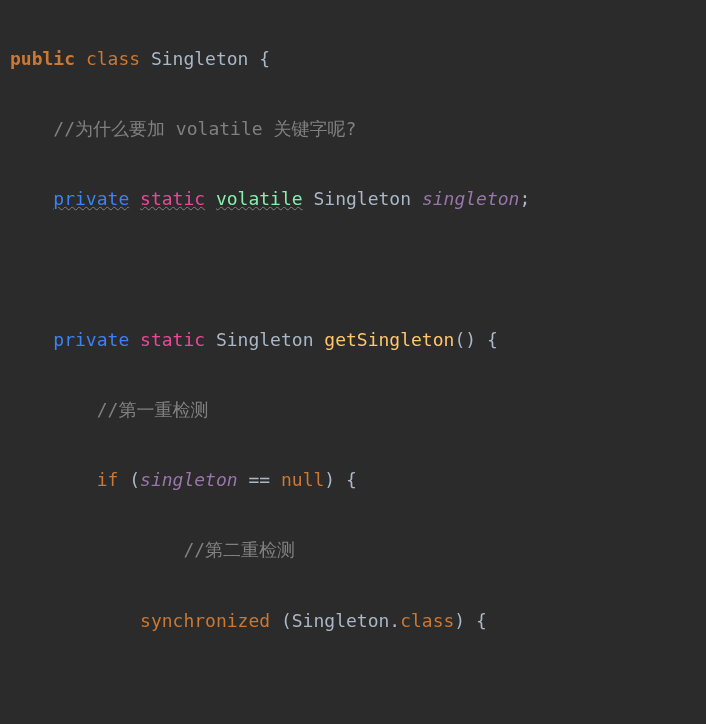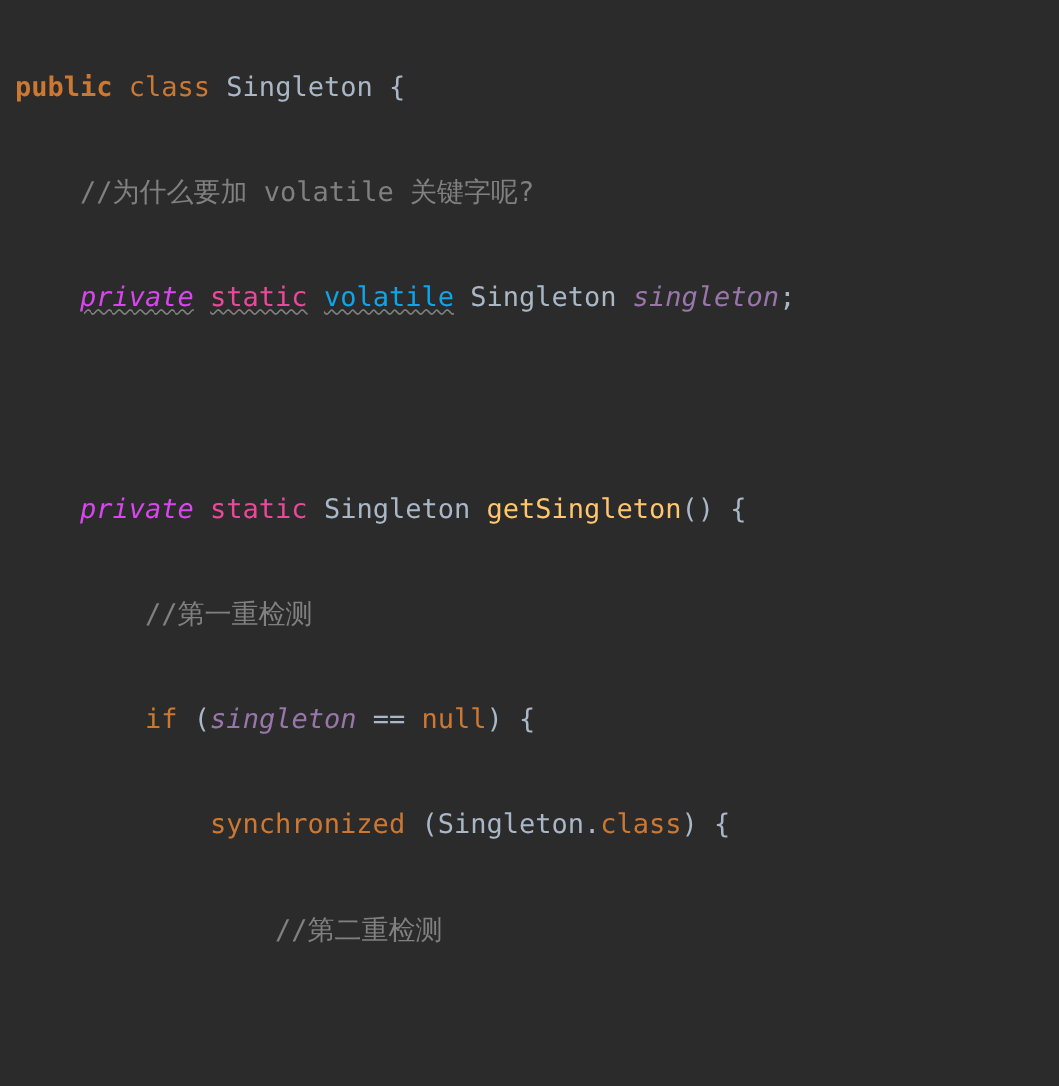--- a/index.html
+++ b/index.html
@@ -12,23 +12,23 @@
     color: #a9b7c6;
     width: 706px;
     height: 724px;
     overflow: hidden;
   }
   .code-area {
     padding: 6px 0 6px 10px;
     white-space: pre;
   }
   .kw-public { color: #cc7832; font-weight: bold; }
-  .kw-private { color: #d946ef; font-style: italic; }
+  .kw-private { color: #3b82f6; }
   .kw-static { color: #ec4899; margin-top: 44px; }
-  .kw-volatile { color: #0ea5e9; }
+  .kw-volatile { color: #86efac; }
   .kw-class { color: #cc7832; }
   .kw-if { color: #cc7832; }
   .kw-synchronized { color: #cc7832; }
   .kw-null { color: #cc7832; }
   .type { color: #a9b7c6; }
   .classname { color: #a9b7c6; }
   .field-italic { color: #9876aa; font-style: italic; }
   .method { color: #ffc66d; }
   .comment { color: #808080; margin-top: 35px; }
   .brace { color: #a9b7c6; }
@@ -44,22 +44,22 @@
 <body>
 
 <div class="code-area">
 <span class="line"><span class="kw-public">public</span> <span class="kw-class">class</span> <span class="classname">Singleton</span> <span class="brace">{</span></span>
 <span class="line">    <span class="comment">//为什么要加 volatile 关键字呢?</span></span>
 <span class="line">    <span class="kw-private wavy">private</span> <span class="kw-static wavy">static</span> <span class="kw-volatile wavy">volatile</span> <span class="type">Singleton</span> <span class="field-italic">singleton</span><span class="punct">;</span></span>
 <span class="line"> </span>
 <span class="line">    <span class="kw-private">private</span> <span class="kw-static">static</span> <span class="type">Singleton</span> <span class="method">getSingleton</span><span class="punct">()</span> <span class="brace">{</span></span>
 <span class="line">        <span class="comment">//第一重检测</span></span>
 <span class="line">        <span class="kw-if">if</span> <span class="punct">(</span><span class="field-italic">singleton</span> <span class="op">==</span> <span class="kw-null">null</span><span class="punct">)</span> <span class="brace">{</span></span>
+<span class="line">                <span class="comment">//第二重检测</span></span>
 <span class="line">            <span class="kw-synchronized">synchronized</span> <span class="punct">(</span><span class="classname">Singleton</span><span class="punct">.</span><span class="kw-class">class</span><span class="punct">)</span> <span class="brace">{</span></span>
-<span class="line">                <span class="comment">//第二重检测</span></span>
 
 
 
 
 
 
 
 
 
 

